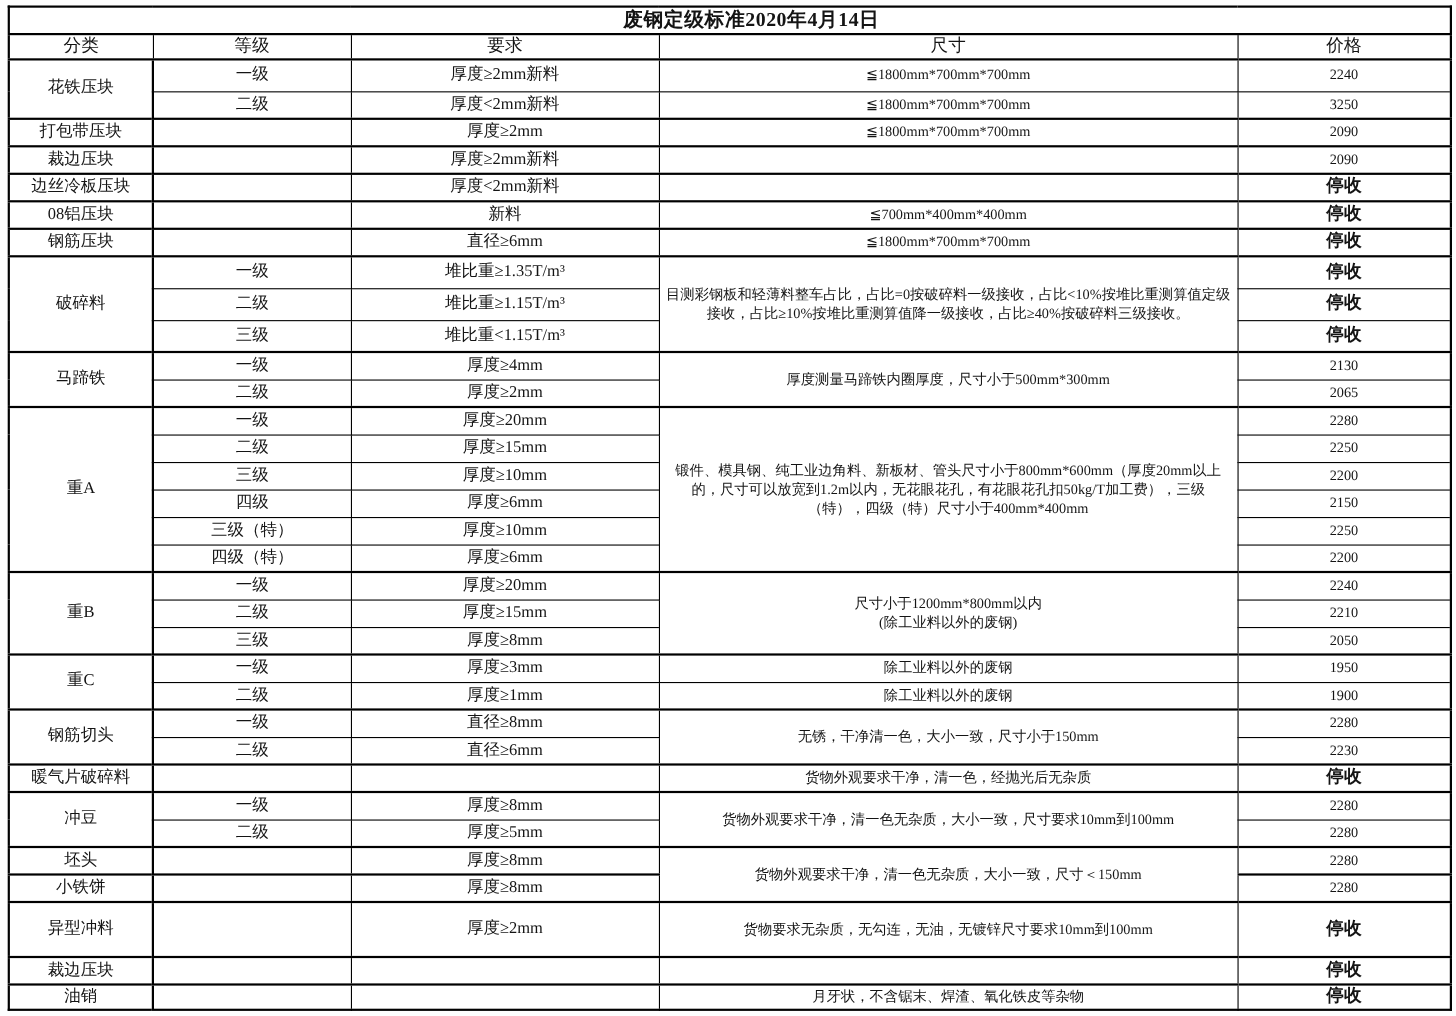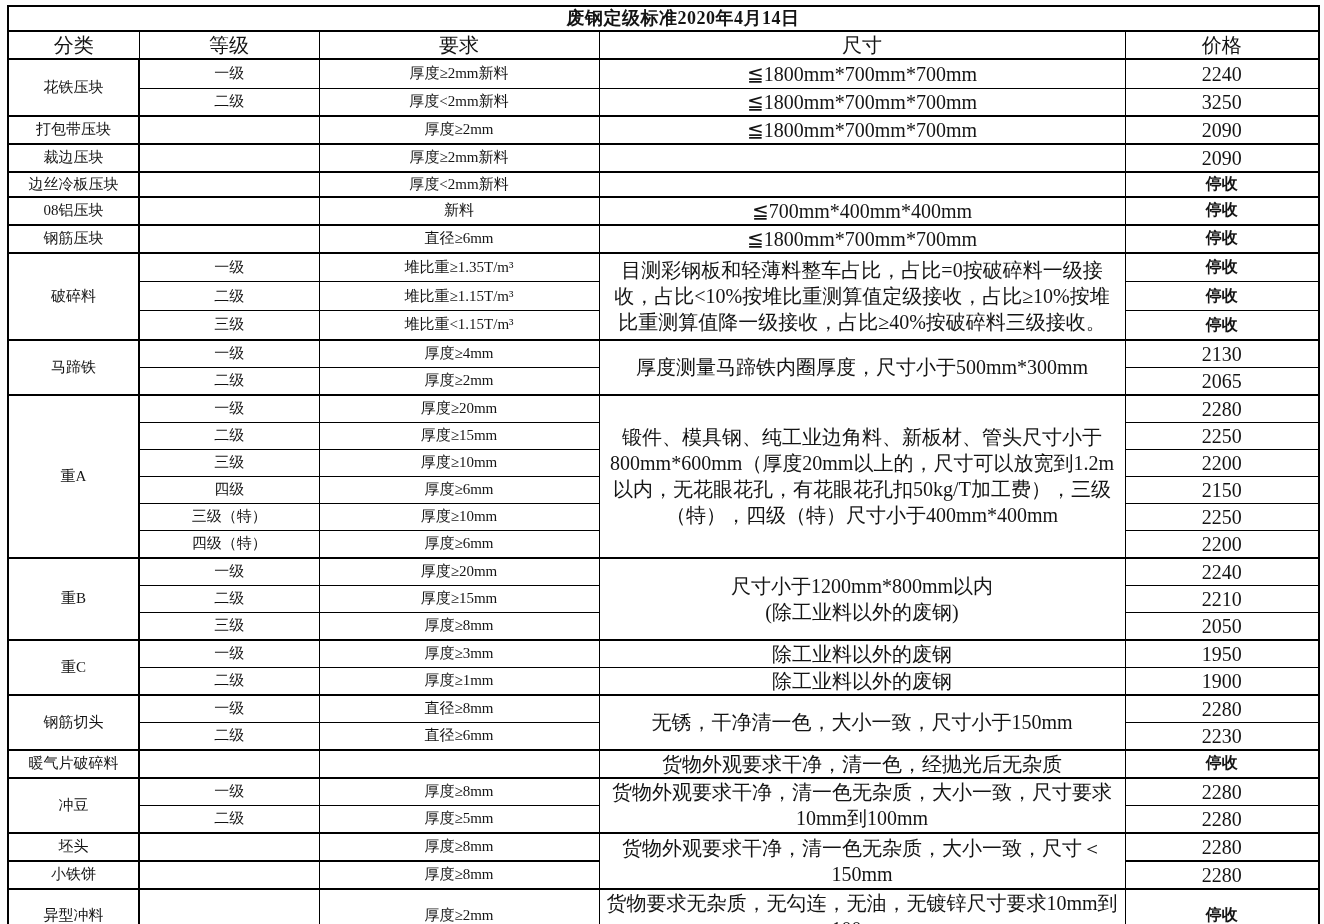--- a/index.html
+++ b/index.html
@@ -5,25 +5,25 @@
   html,body { margin:0; padding:0; background:#fdfdfd; }
   body { width:1324px; height:924px; position:relative; font-family:"Liberation Serif", serif; color:#141414; }
   .sheet { position:absolute; left:7px; top:5px; }
   table { border-collapse:collapse; table-layout:fixed; width:1311px; background:#fff; border:2px solid #000; }
   td, th { border:1px solid #000; padding:0 5px; text-align:center; vertical-align:middle;
            font-size:15px; font-weight:normal; line-height:1.3; overflow:hidden; }
   tr { height:25px; }
   tr.title-row { height:23px; }
   tr.title-row td { border-bottom:2px solid #000; font-weight:bold; font-size:18px; letter-spacing:0.5px;padding-left:44px; }
   thead tr { height:22px; }
-  thead th { border-bottom:2px solid #000; font-size:20px; }
+  thead th { border-bottom:2px solid #000; font-size:16px; }
   tr.gs td { border-top:2px solid #000; }
   td.category { border-right:2px solid #000; font-size:15px; }
-  td.dimension { font-size:20px; white-space:pre-line; }
-  td.price { font-size:20px; }
+  td.dimension { font-size:13px; white-space:pre-line; }
+  td.price { font-size:13px; }
   td.price.stop { font-weight:bold; font-size:16px;font-family:Liberation Serif, serif; }
 </style>
 </head>
 <body>
 
 <div class="sheet">
   <table>
     <colgroup>
       <col style="width:131px">
       <col style="width:180px">

